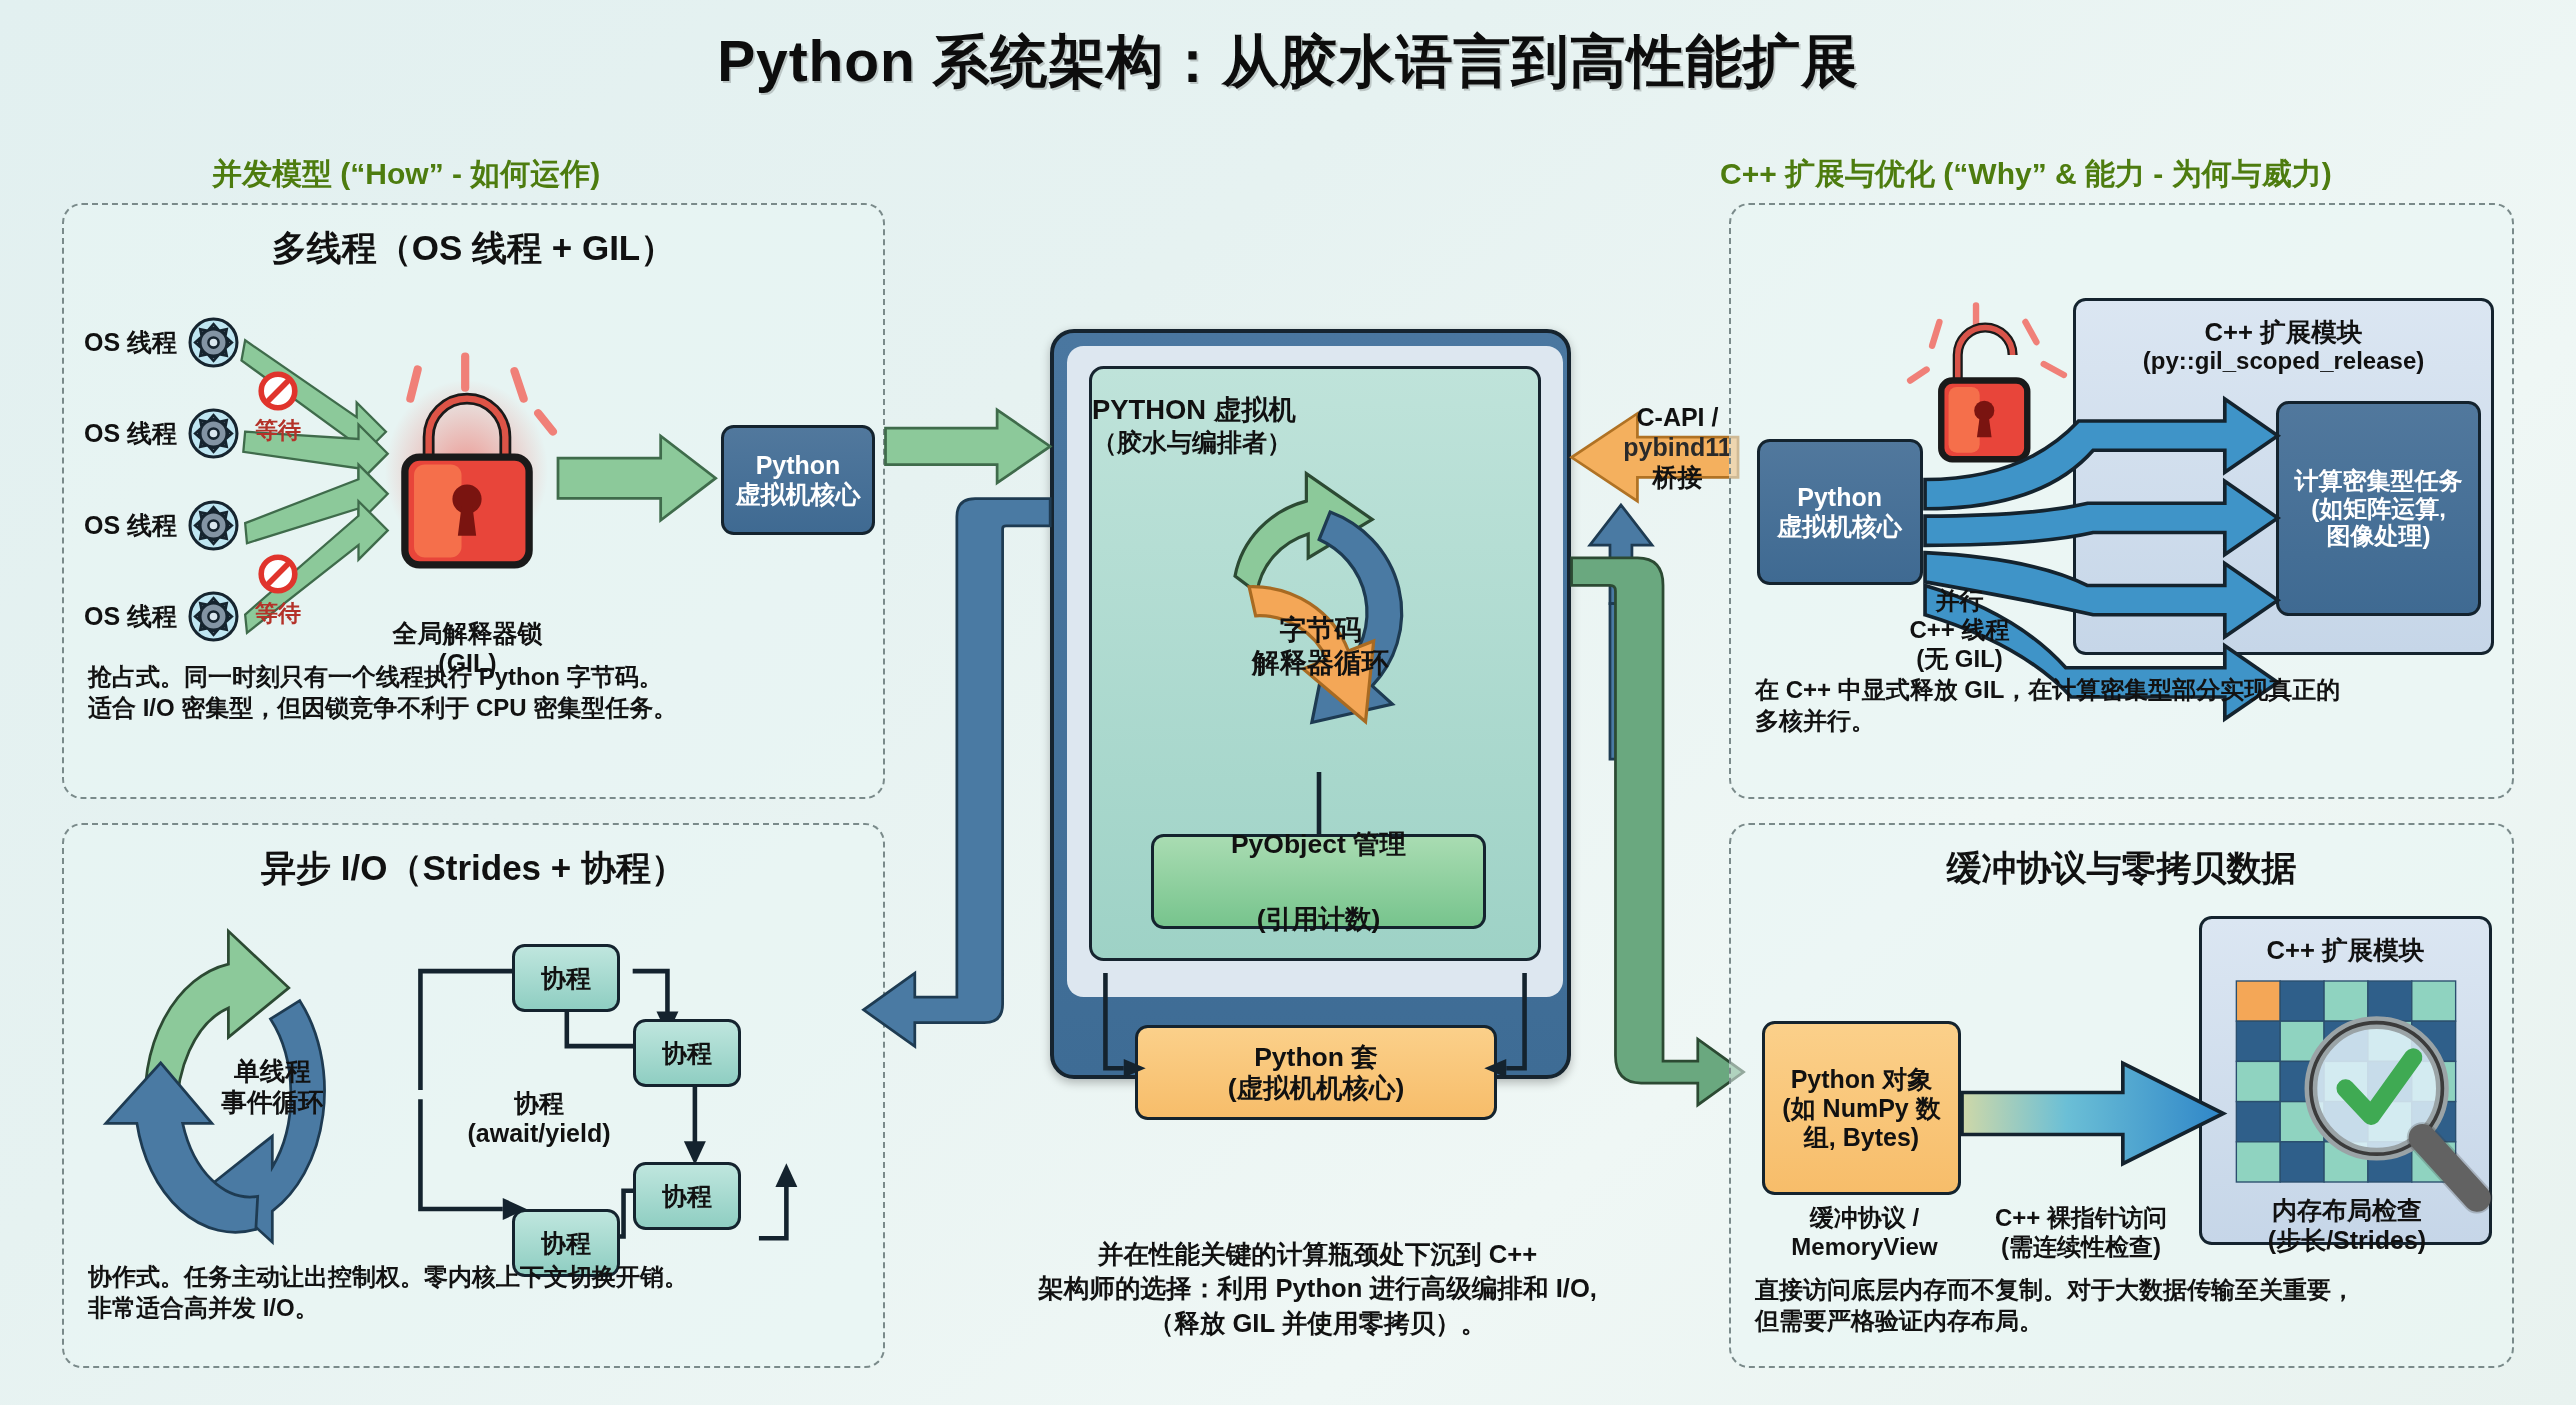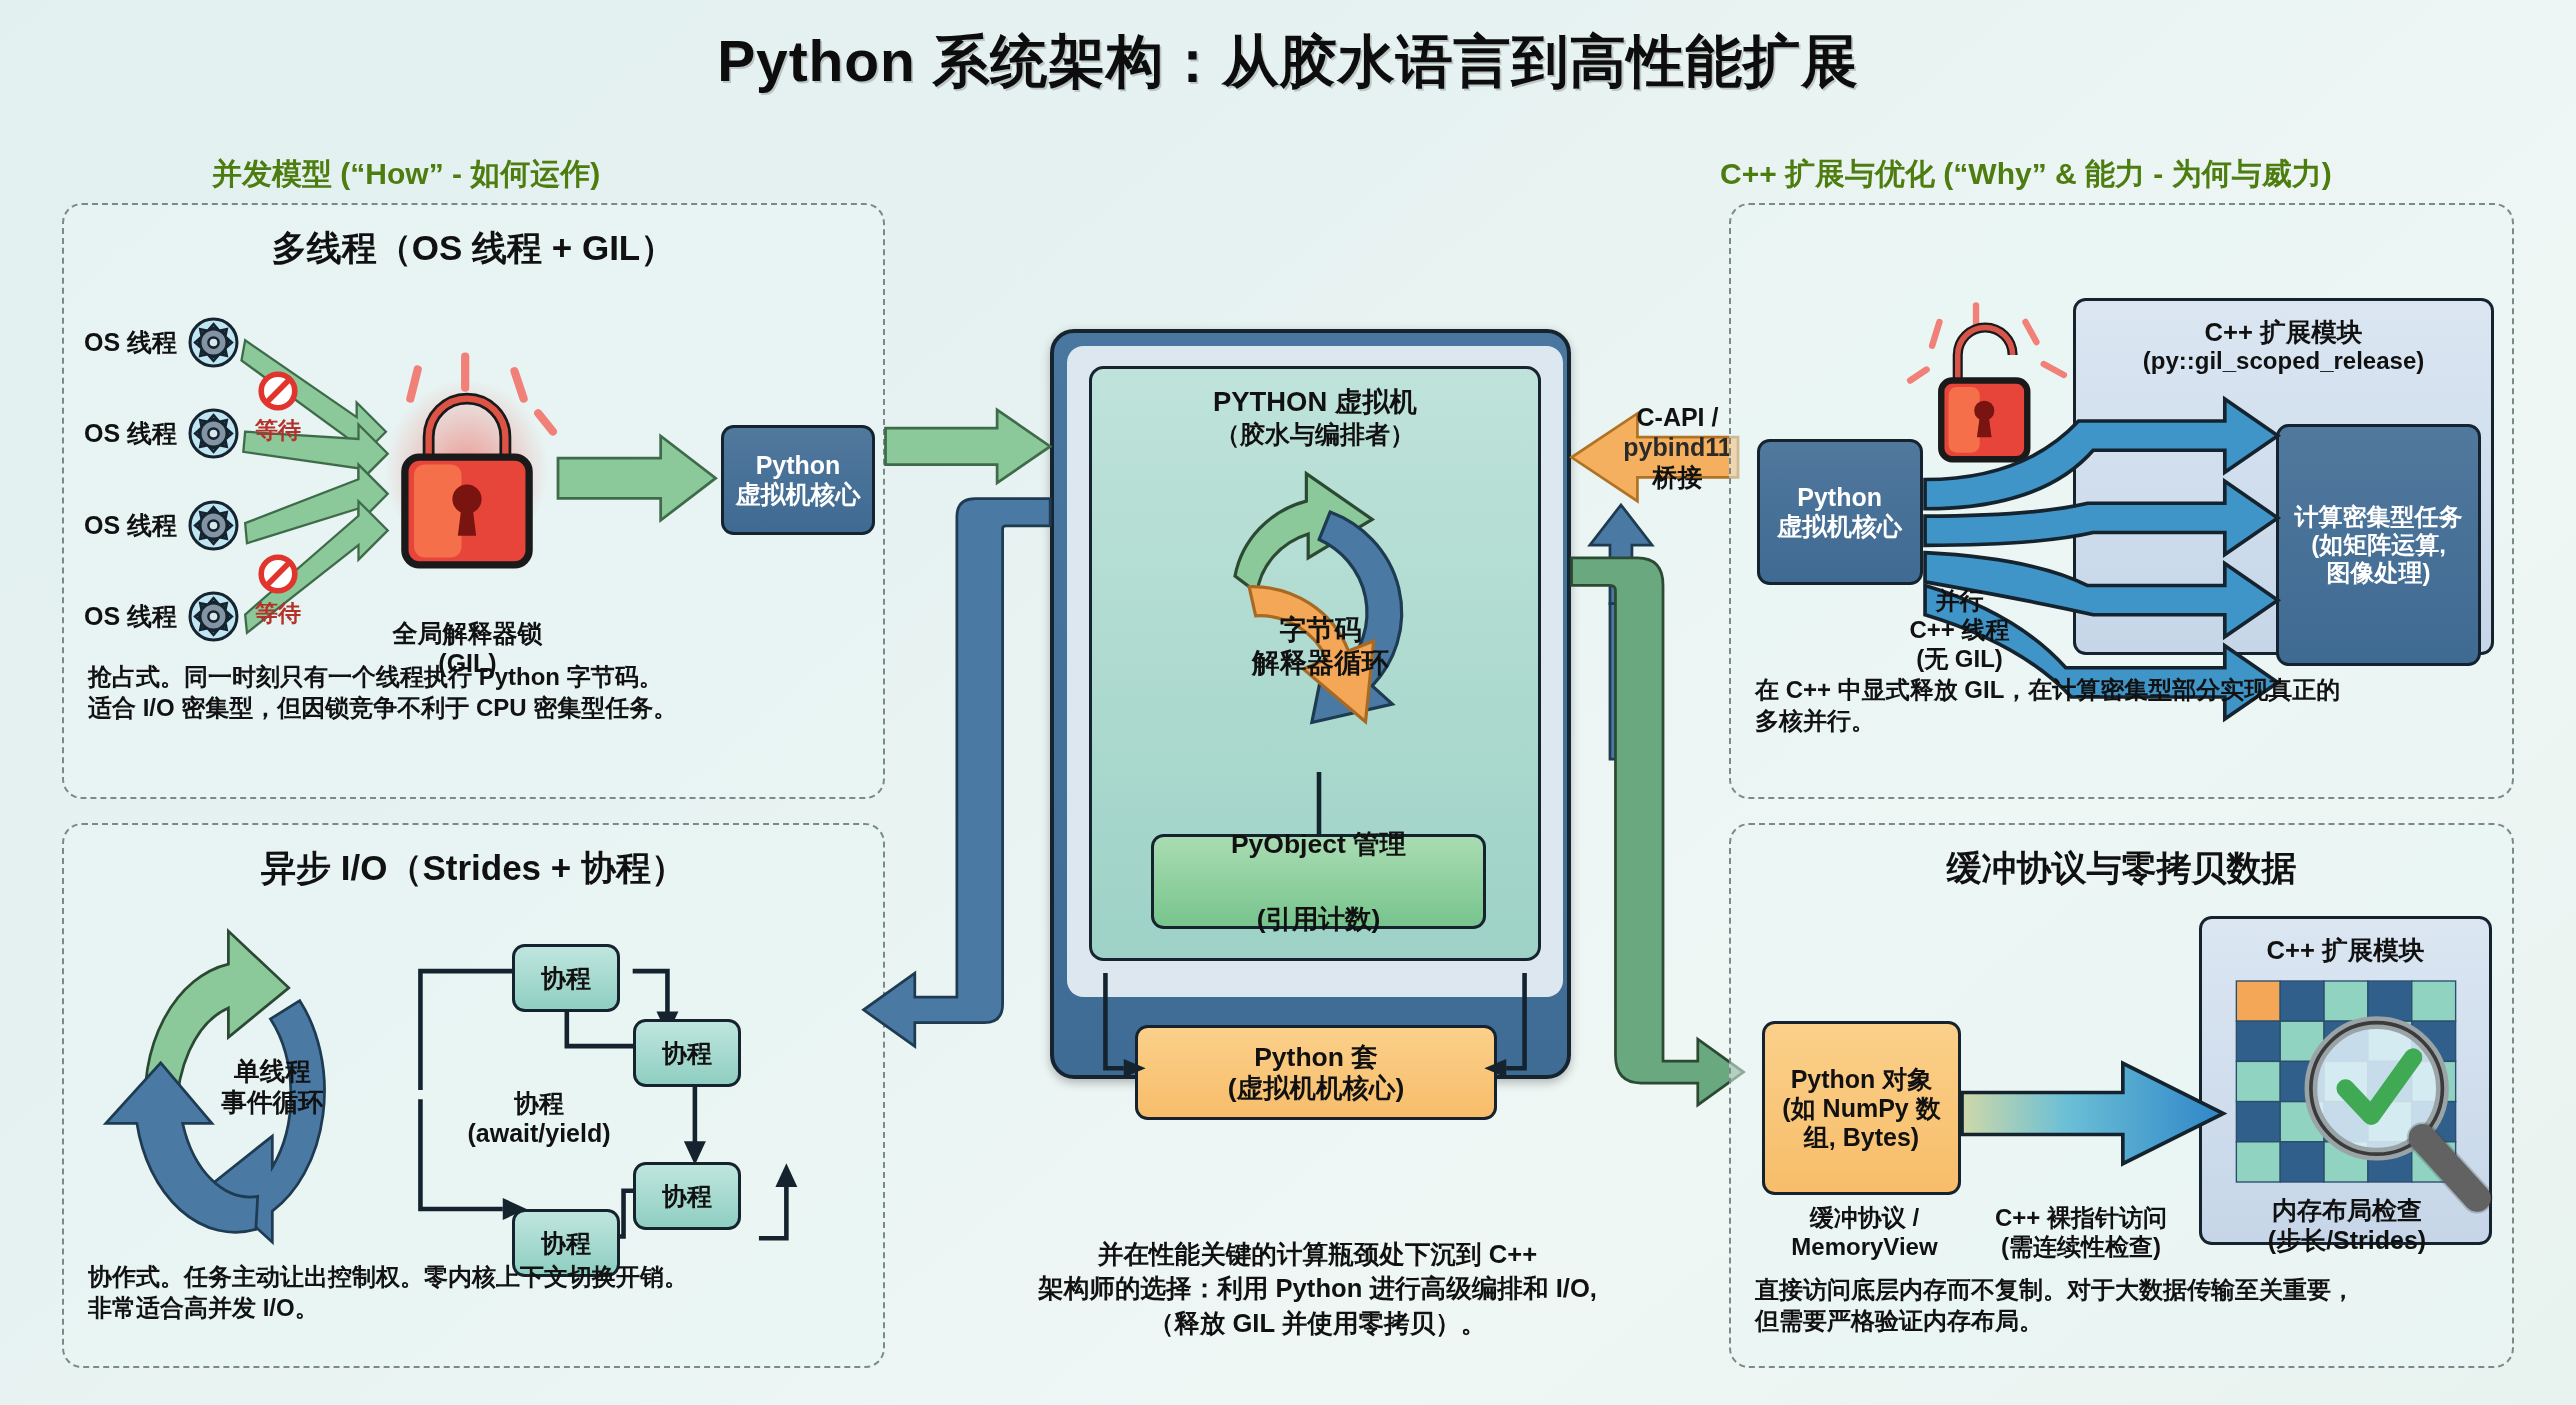--- a/index.html
+++ b/index.html
@@ -66,21 +66,21 @@
   }
   #vm-pale {
     position:absolute; left:12.8px; top:12.8px; width:496px; height:651px;
     background:#dde7f0; border-radius:16.5px;
   }
   #vm-inner {
     position:absolute; left:35px; top:33px; width:452px; height:595px;
     border:3.7px solid #16242f; border-radius:14.6px;
     background:linear-gradient(180deg,#bfe3da,#9ed2c6);
   }
-  #vm-head { position:absolute; top:16px; left:0; width:100%; text-align:center;
+  #vm-head { position:absolute; top:24px; left:0; width:100%; 
              font-size:27.4px; font-weight:bold; color:#111; line-height:1.25; }
   #vm-head .sub { font-size:25px; }
 
   svg { overflow:visible; display:block; }
 </style>
 </head>
 <body>
 
 <div id="stage">
 
@@ -405,21 +405,21 @@
         <circle cx="81" cy="133" r="11" fill="#7a1410"></circle>
         <path d="M76 140 h10 l3 22 h-16 z" fill="#7a1410"></path>
       </svg>
     </div>
 
     <div class="node dark" style="left:25.6px; top:234px; width:166px; height:146px; font-size:25px;">
       <span>Python</span>
       <span>虚拟机核心</span>
     </div>
 
-    <div class="node dark" style="left:545px; top:196px; width:205px; height:242px; font-size:24px;margin-top:23px;">
+    <div class="node dark" style="left:545px; top:196px; width:205px; height:215px; font-size:24px;">
       <span>计算密集型任务</span>
       <span>(如矩阵运算,</span>
       <span>图像处理)</span>
     </div>
 
     <svg class="abs" style="left:183px; top:174px; width:384px; height:329px;" viewBox="0 0 420 360">
       <g fill="#3f94c8" stroke="#14232e" stroke-width="4">
         <path d="M12 110 Q120 110 180 46 L340 46 L340 22 L398 62 L340 102 L340 78 L196 78 Q140 142 12 142 Z"></path>
         <path d="M12 150 Q130 150 190 136 L340 136 L340 112 L398 152 L340 192 L340 168 L196 168 Q136 182 12 182 Z"></path>
         <path d="M12 190 Q130 196 190 226 L340 226 L340 202 L398 242 L340 282 L340 258 L196 258 Q136 244 12 222 Z"></path>

